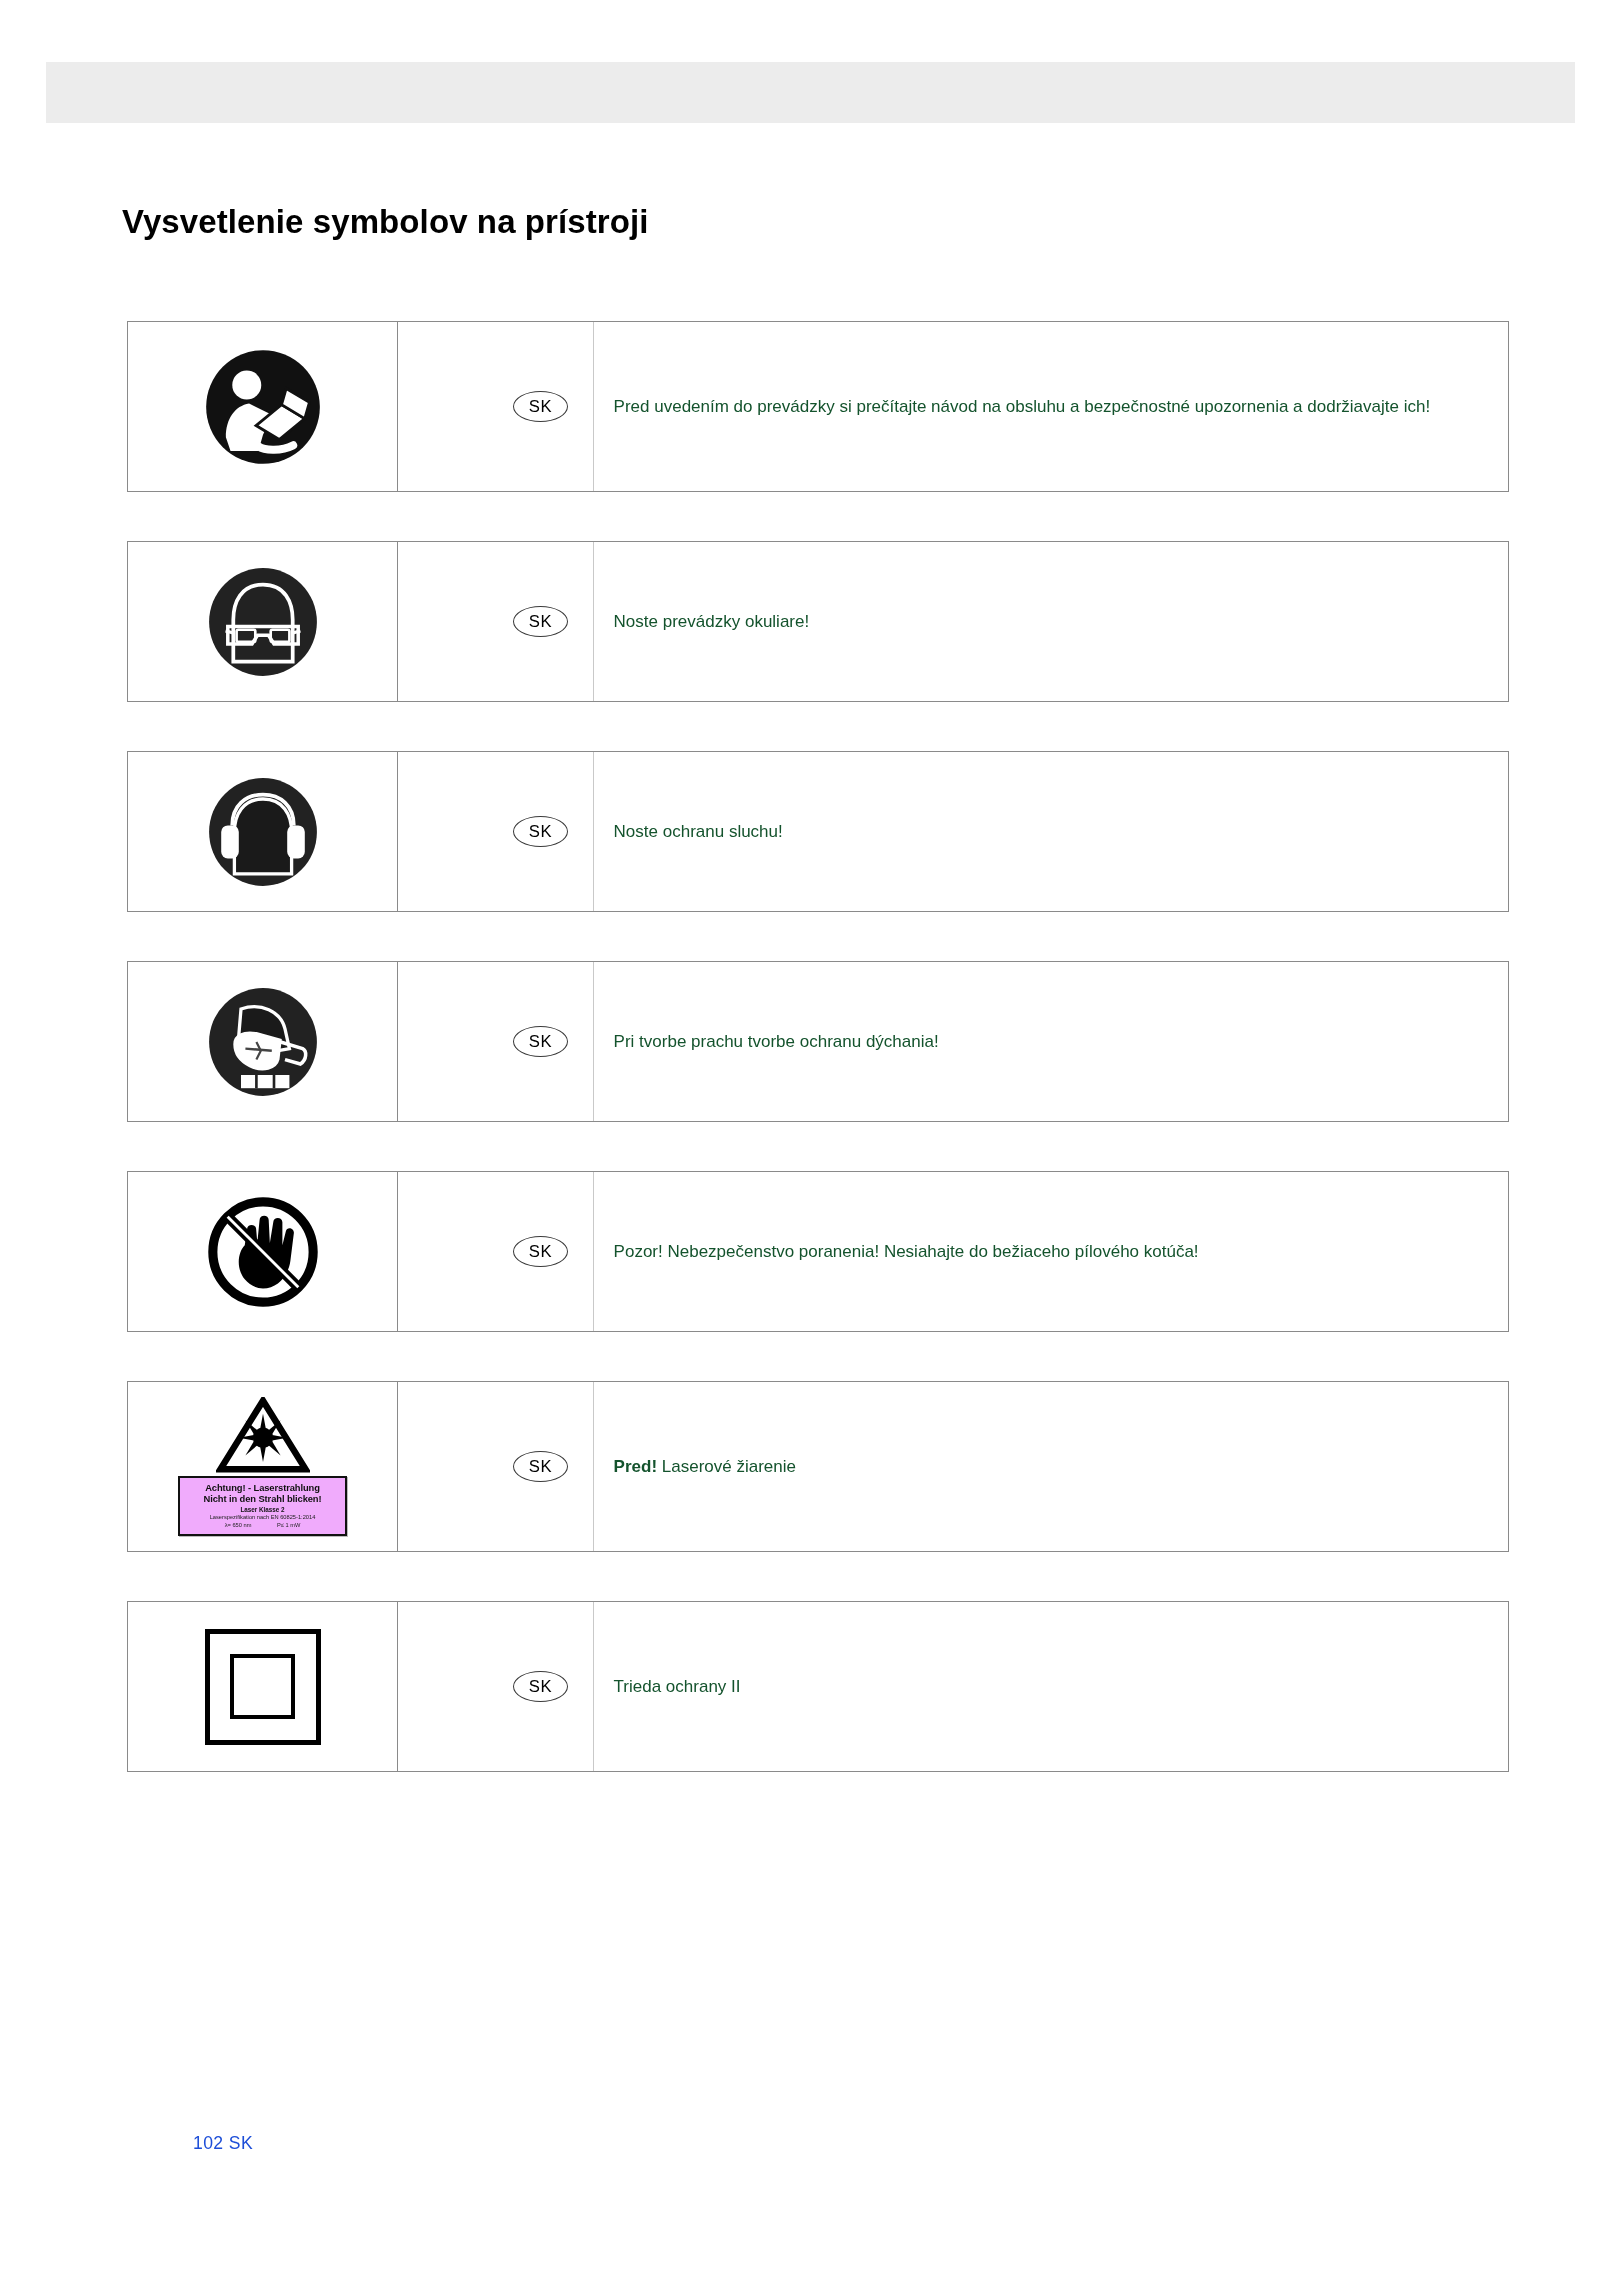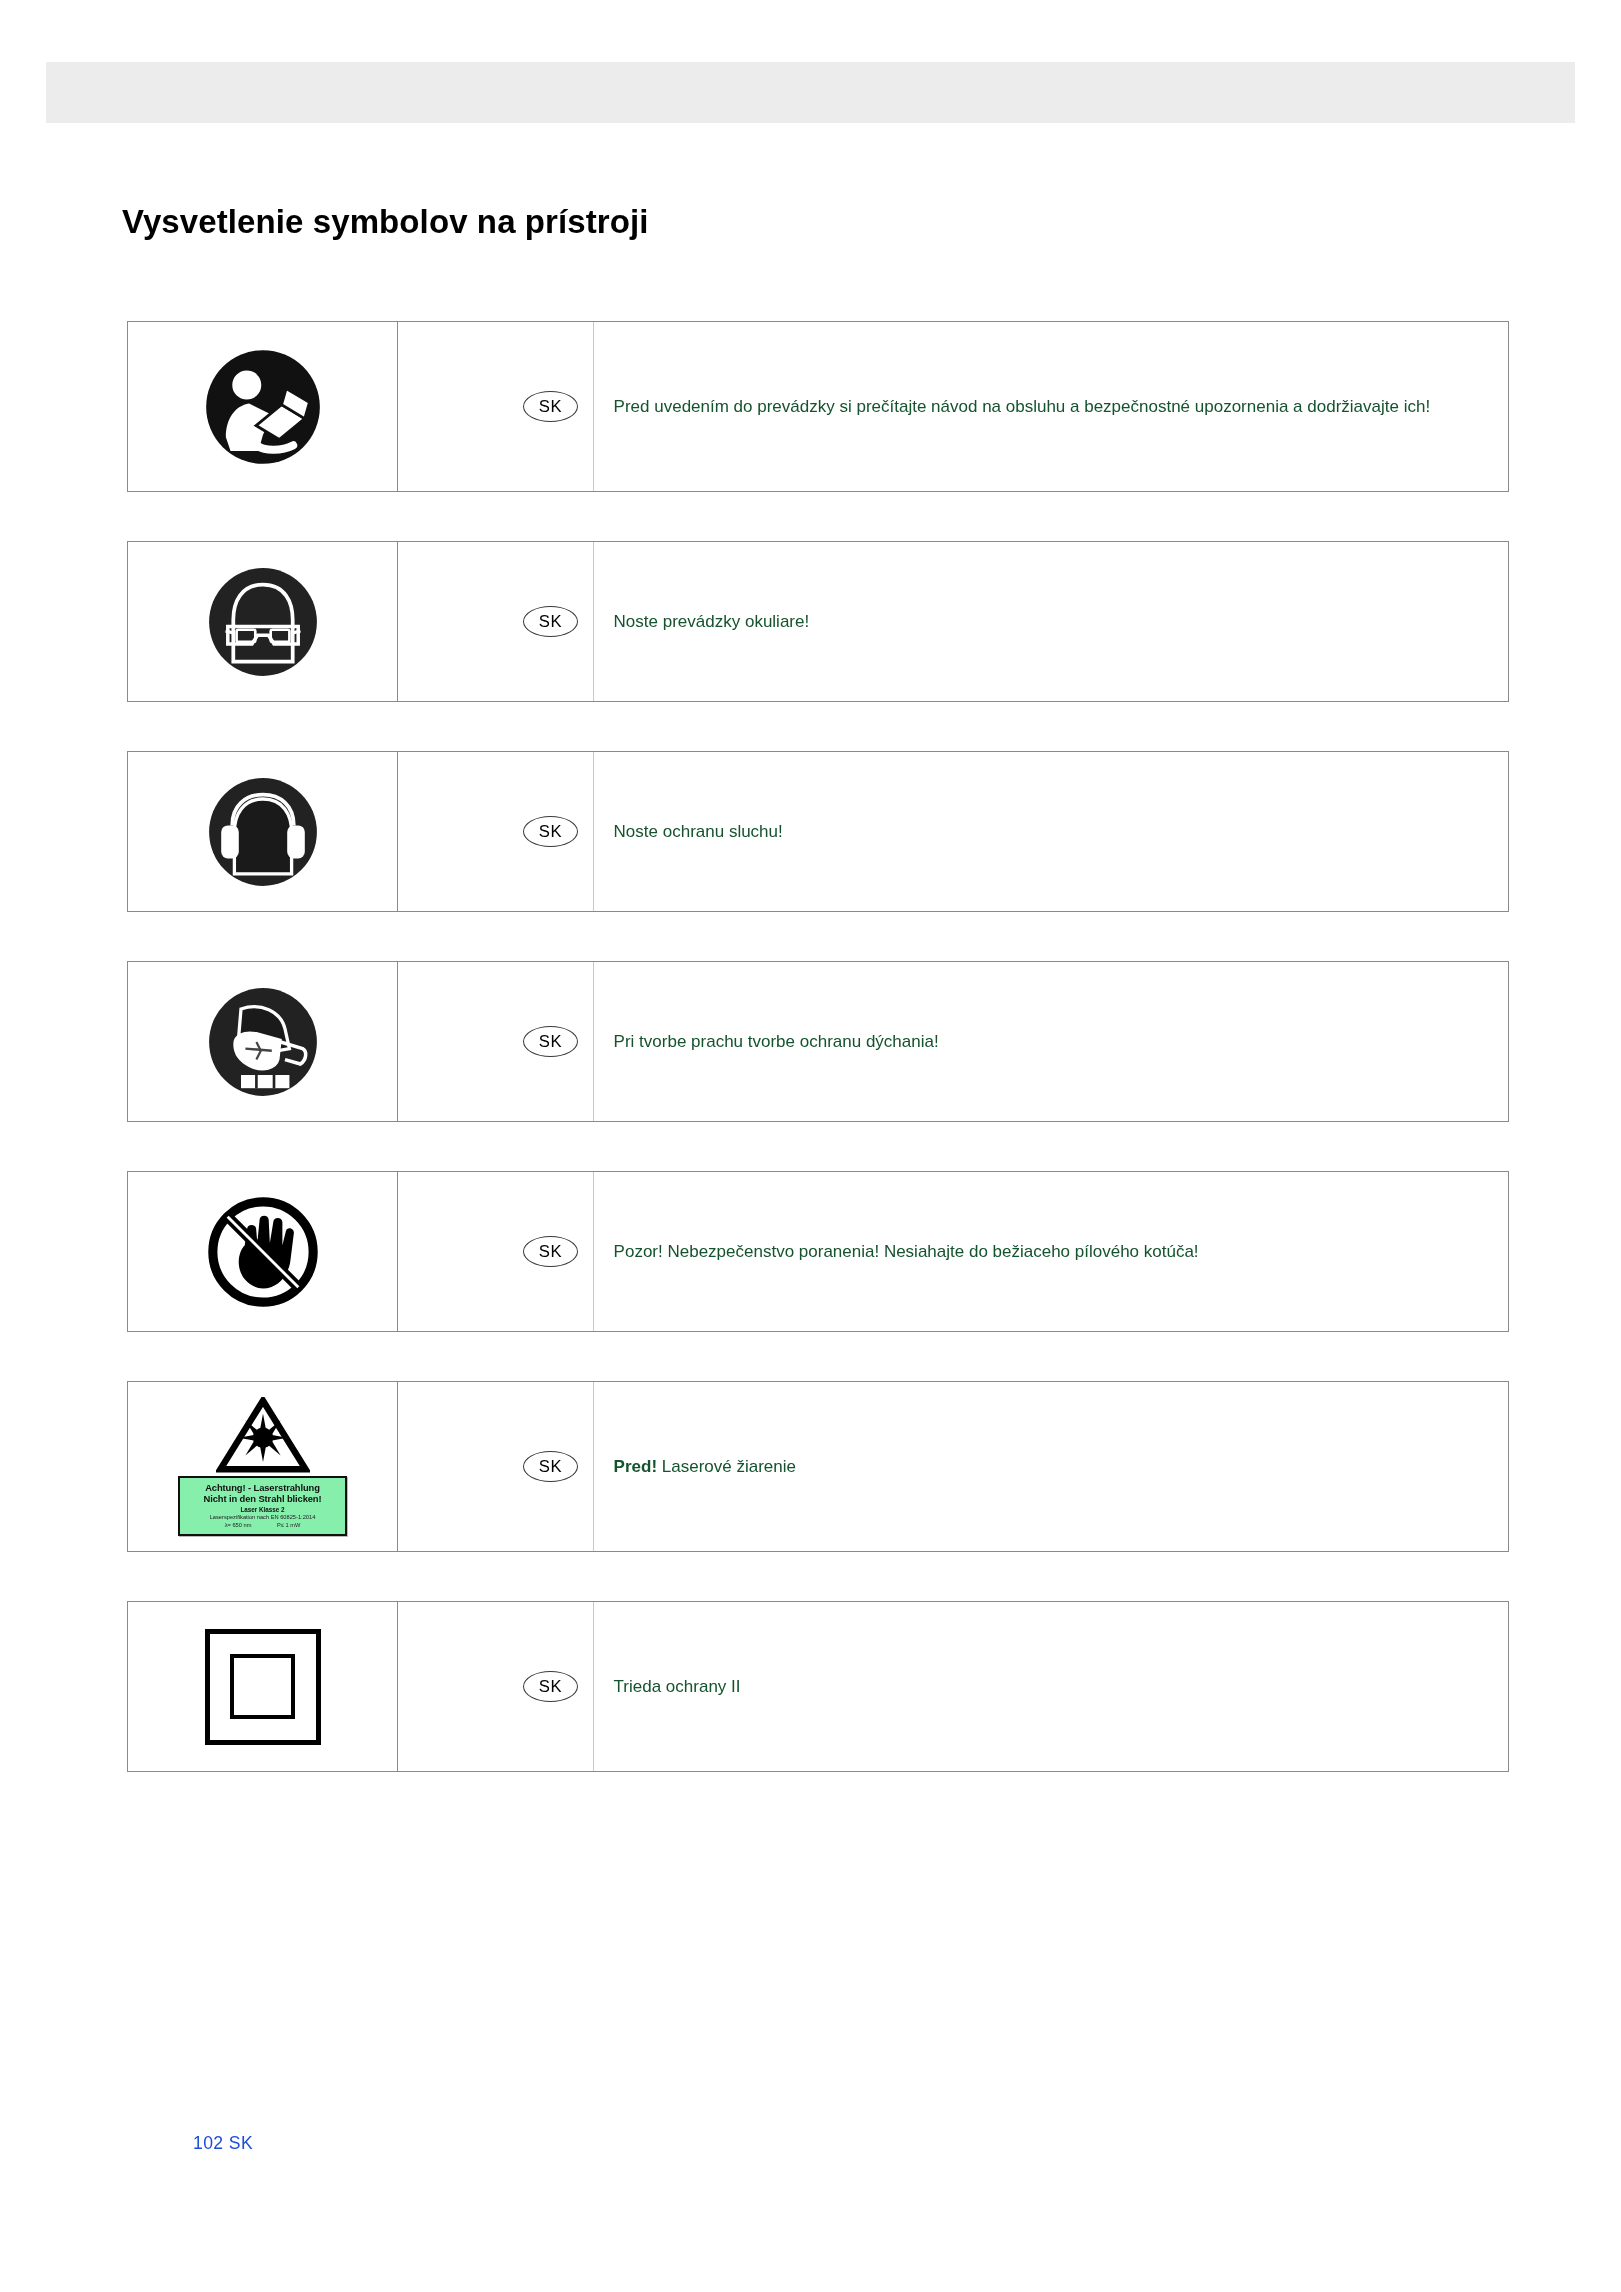--- a/index.html
+++ b/index.html
@@ -62,21 +62,21 @@
     justify-content: center;
     flex: 0 0 270px;
   }
   .cell-lang {
     width: 196px;
     flex: 0 0 196px;
     border-right: 1px solid #c9c9c9;
     display: flex;
     align-items: center;
     justify-content: flex-end;
-    padding-right: 15px;
+    padding-right: 25px;
   }
   .cell-text {
     flex: 1 1 auto;
     display: flex;
     align-items: center;
     padding: 0 25.5px 0 19.6px;
   }
   .cell-text .txt {
     font-size: 17px;
     line-height: 1.62;
@@ -105,21 +105,21 @@
   .laser-wrap {
     width: 174px;
     display: flex;
     flex-direction: column;
     align-items: center;
   }
   .laser-tri { margin-bottom: 2.9px; }
   .laser-plate {
     width: 169px;
     border: 2.2px solid #111;
-    background: #86efac;
+    background: #f0abfc;
     padding: 3.9px 2px 4.9px 2px;
     text-align: center;
     box-shadow: 1px 1px 0 #bbb;
   }
   .laser-plate .l1 {
     font-size: 9.4px;
     font-weight: bold;
     line-height: 1.22;
     color: #111;
     letter-spacing: -0.1px;

